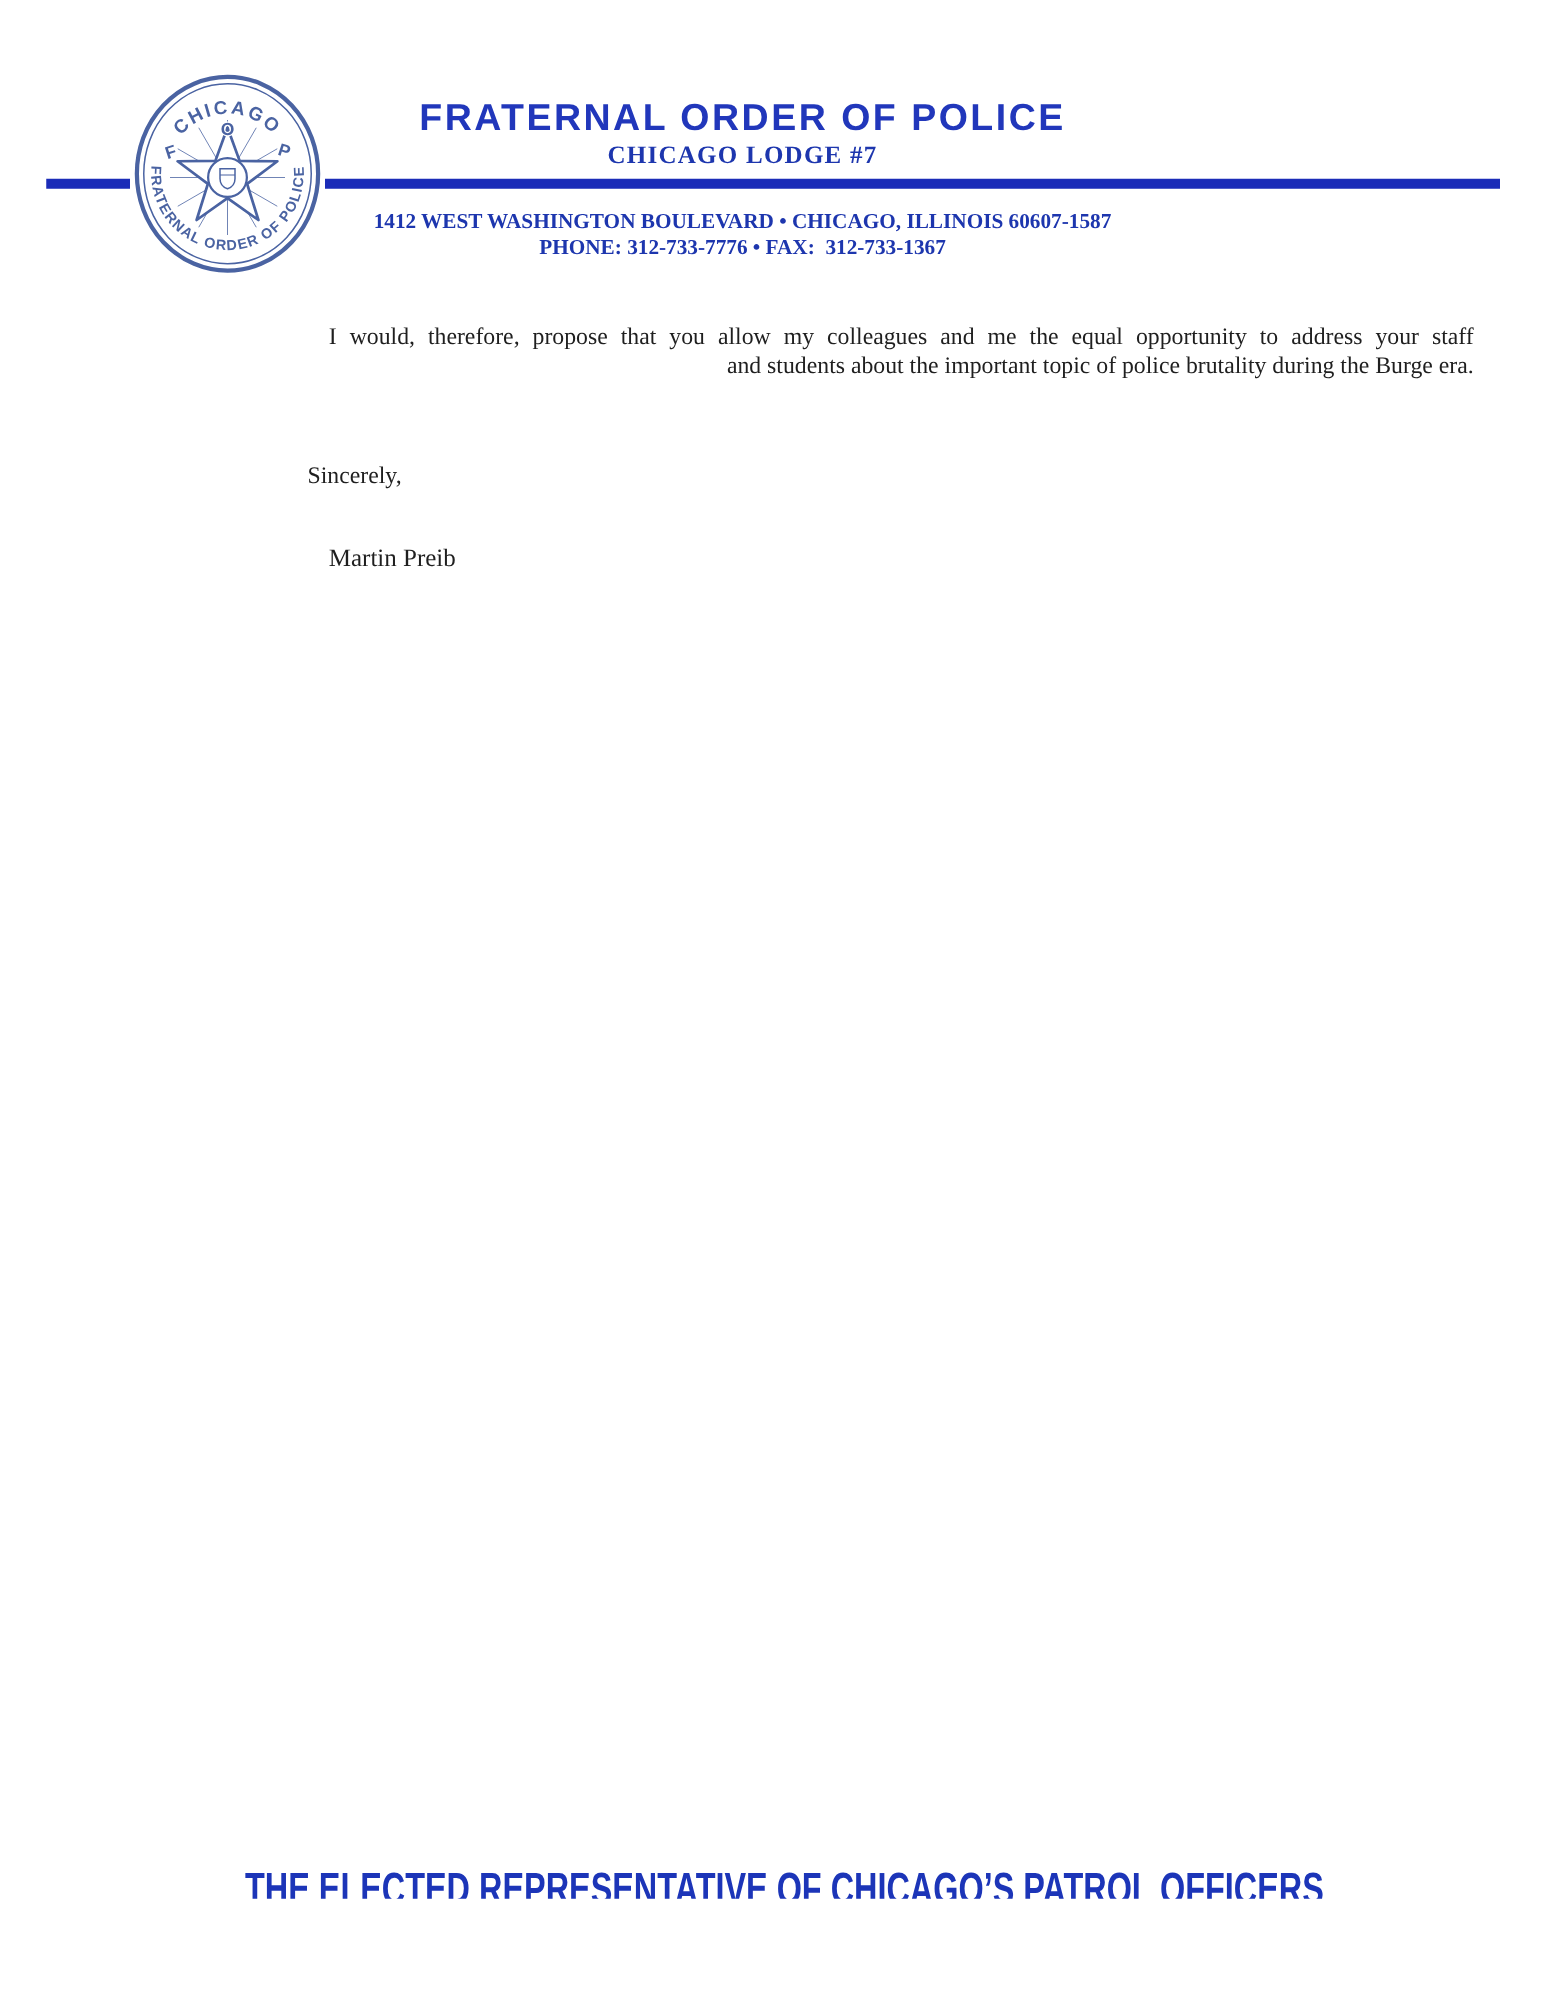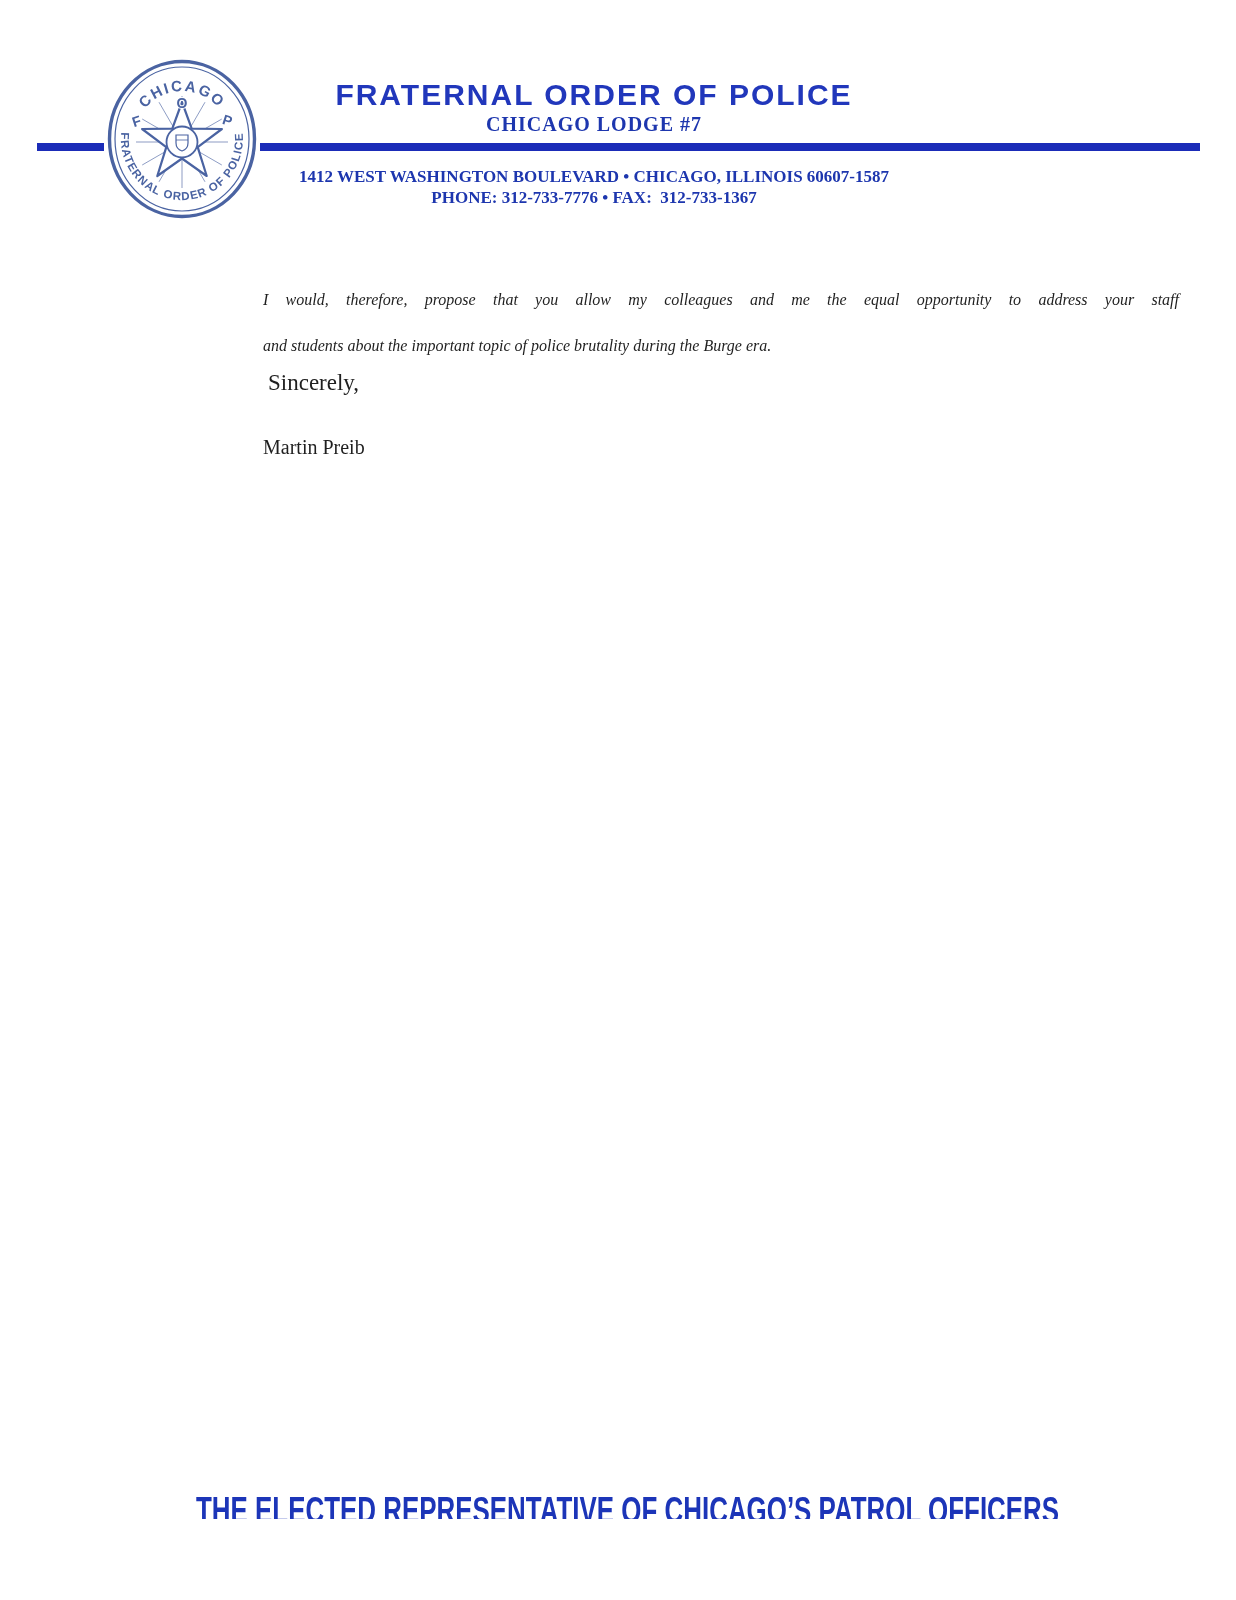--- a/index.html
+++ b/index.html
@@ -35,28 +35,27 @@
   }
   .contact {
     position:absolute; left:256px; top:166px; width:676px;
     text-align:center; font-weight:bold; font-size:17px; line-height:21px;
     color:var(--serif-blue, #1d36ae);
   }
   .contact .line { white-space:pre; }
 
   
   .letter-body {
-    position:absolute; left:263px; top:288px; width:916px;
-    font-size:16px; line-height:23px;
+    position:absolute; left:263px; top:258px; width:916px;
+    font-size:19px; line-height:23px;
     color:var(--body-text, #1f1f1f);
-    font-style:italic;
   }
   .para-line1 { text-align:justify; text-align-last:justify; }
-  .para-line2 { text-align:left;margin-top:23px; }
-  .closing   { position:absolute; left:268px; top:370px; font-size:23px; color:var(--body-text, #1f1f1f); }
+  .para-line2 { text-align:right; }
+  .closing   { position:absolute; left:246px; top:370px; font-size:19px; color:var(--body-text, #1f1f1f); }
   .signature { position:absolute; left:263px; top:436px; font-size:20px; color:var(--body-text, #1f1f1f); }
 
   
   .footer-clip {
     position:absolute; left:196px; top:1490px; width:900px; height:29px;
     overflow:hidden;
   }
   .footer-text {
     display:inline-block; margin-top:3px;
     font-family:"Liberation Sans", sans-serif; font-weight:bold;

